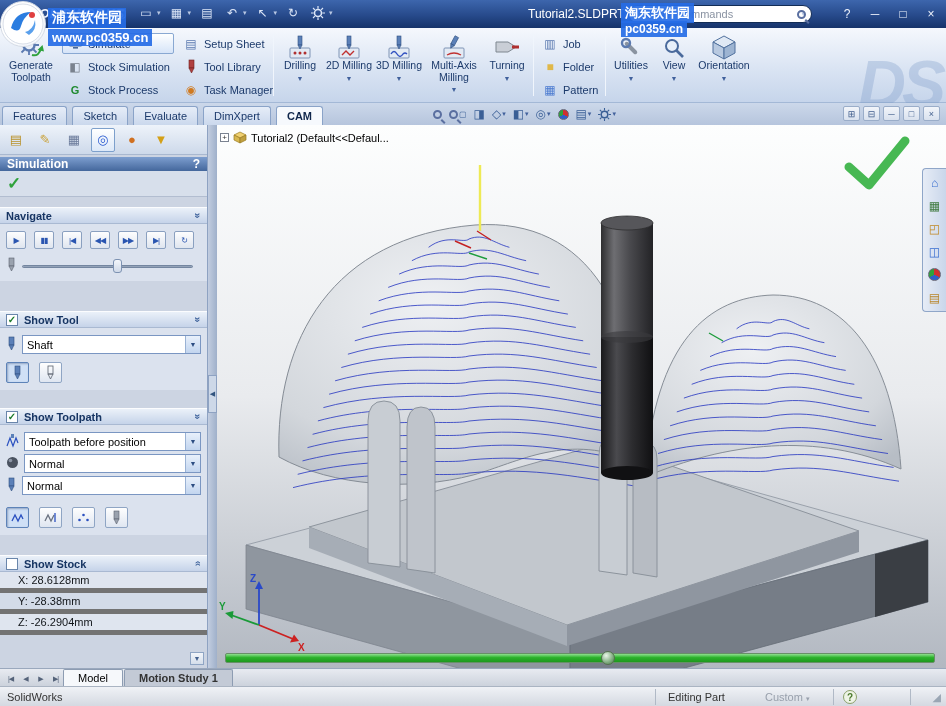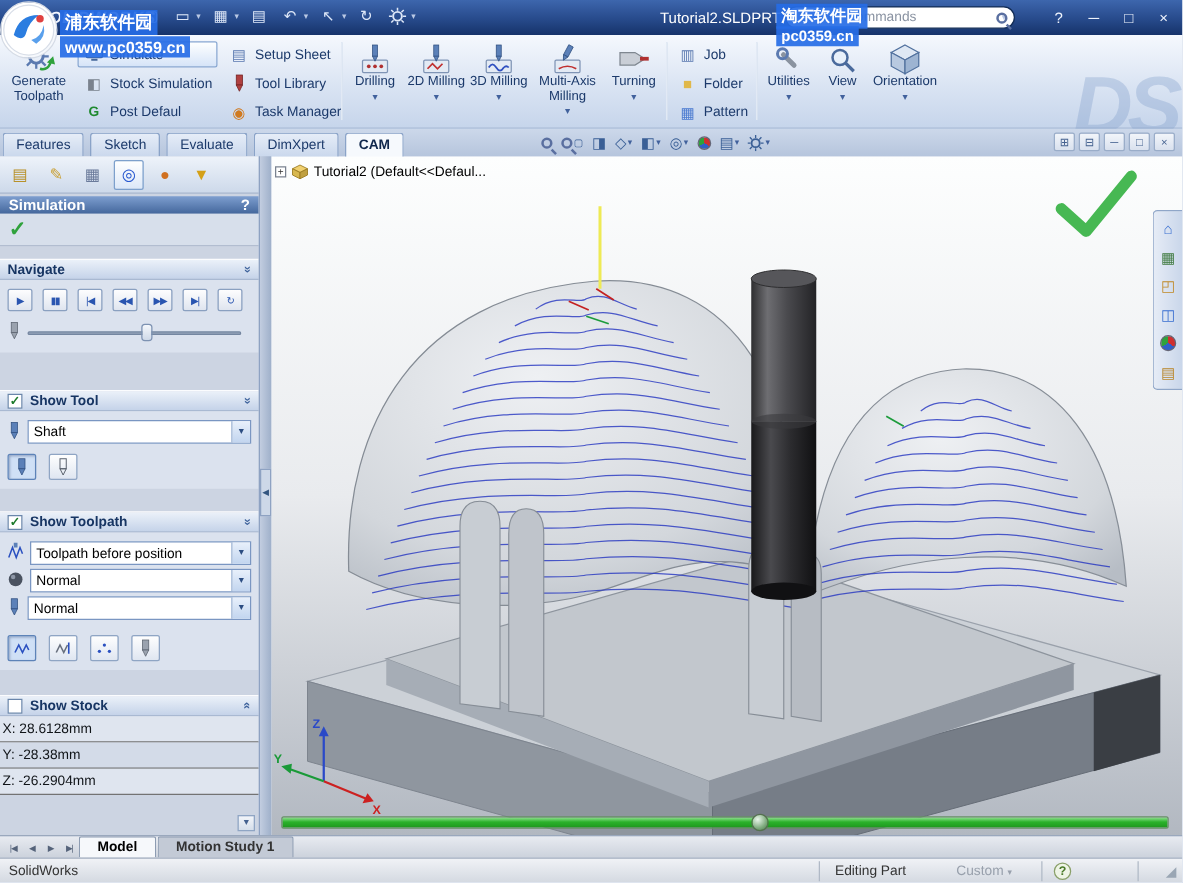--- a/index.html
+++ b/index.html
@@ -71,21 +71,21 @@
   .fld-row{display:flex;align-items:center;gap:5px;margin:3px 0;}
   .combo{display:flex;align-items:center;height:19px;background:#fff;border:1px solid #7a96c2;flex:1;}
   .combo .txt{flex:1;padding:0 4px;font-size:11px;color:#000;white-space:nowrap;overflow:hidden;}
   .combo .arr{width:15px;height:100%;background:linear-gradient(#e8f0fb,#c2d5ef);border-left:1px solid #9ab2d4;display:flex;align-items:center;justify-content:center;font-size:7px;color:#2c4d82;flex:none;}
   .sbtn{width:23px;height:21px;background:linear-gradient(#fefefe,#dfe6f1);border:1px solid #8fa5c4;border-radius:2px;display:inline-flex;align-items:center;justify-content:center;color:#2a55b0;font-size:9px;margin-right:5px;}
   .sbtn.pressed{background:#cfe0f6;border-color:#5d83b8;box-shadow:inset 1px 1px 2px rgba(10,30,80,.3);}
   .navb{width:20px;height:18px;background:linear-gradient(#fdfdfe,#dfe5ef);border:1px solid #8aa0c0;border-radius:2px;display:inline-flex;align-items:center;justify-content:center;color:#2a55b0;font-size:8px;margin-right:3px;letter-spacing:-1px;}
   #nav-slider{position:relative;height:16px;flex:1;margin-right:4px;}
   #nav-slider .track{position:absolute;left:0;right:4px;top:7px;height:3px;background:#93a2b8;border:1px solid #7486a0;border-radius:2px;}
   #nav-slider .thumb{position:absolute;left:52%;top:1px;width:9px;height:14px;background:linear-gradient(#f4f7fb,#cfd9e8);border:1px solid #7d92b2;border-radius:3px;}
-  .pos-row{height:21px;display:flex;align-items:center;padding:0 2px;border-bottom:1px solid #737373;font-size:11px;color:#101418;}
+  .pos-row{height:21px;display:flex;align-items:center;padding:0 18px;border-bottom:5px solid #737373;font-size:11px;color:#101418;}
   .pos-a{background:#dfe5ef;}
   .pos-b{background:#d3dbe8;}
   #panel-scroll{position:absolute;right:3px;bottom:3px;width:14px;height:13px;background:linear-gradient(#f2f5fa,#d5deea);border:1px solid #8fa5c4;display:flex;align-items:center;justify-content:center;font-size:7px;color:#44618f;}
   .mt10{margin-top:10px;} .mt30{margin-top:30px;} .mt18{margin-top:18px;} .mt20{margin-top:20px;} .mt16{margin-top:16px;} .mt12{margin-top:12px;} .mt8{margin-top:8px;}
 
   
   #splitter{left:207px;top:125px;width:10px;height:543px;background:linear-gradient(90deg,#c2cde0,#9fb0ca);border-left:1px solid #8ea2c2;}
   #splitter .knob{position:absolute;left:0;top:250px;width:9px;height:38px;background:#cdd8e8;border:1px solid #8ea2c2;display:flex;align-items:center;justify-content:center;font-size:7px;color:#33557f;}
 
   
@@ -97,21 +97,21 @@
 
   
   #taskpane{right:0;top:168px;width:24px;background:linear-gradient(90deg,#e6ecf6,#c9d6ea);border:1px solid #8fa6c8;border-right:none;border-radius:4px 0 0 4px;padding:3px 0;display:flex;flex-direction:column;align-items:center;gap:2px;z-index:20;}
   .tp-btn{width:21px;height:21px;display:flex;align-items:center;justify-content:center;font-size:12px;}
   .ball{width:13px;height:13px;border-radius:50%;background:conic-gradient(#d03030 0 120deg,#3060c8 0 240deg,#2fa23c 0 360deg);border:1px solid #667;}
 
   
   #sheet-tabs{left:0;top:668px;width:946px;height:18px;background:linear-gradient(#e8ebf1,#ccd2dc);border-top:1px solid #9aa8bd;display:flex;align-items:flex-end;padding-left:3px;}
   .st-nav{width:15px;height:14px;display:inline-flex;align-items:center;justify-content:center;font-size:7px;color:#55637a;letter-spacing:-1px;}
   .sheet-tab{padding:2px 14px 2px;font-size:11px;border:1px solid #8d9cb2;border-bottom:none;background:#c3cad6;color:#333;margin-right:1px;border-radius:2px 2px 0 0;font-weight:bold;}
-  .sheet-tab.active{background:#f6f8fb;font-weight:bold;color:#000;margin-top:28px;}
+  .sheet-tab.active{background:#f6f8fb;font-weight:normal;color:#000;margin-top:28px;}
 
   
   #statusbar{left:0;top:686px;width:946px;height:20px;background:linear-gradient(#f0f2f6,#d4d9e1);border-top:1px solid #aab4c2;color:#333;}
   #sb-app{position:absolute;left:7px;top:4px;}
   #sb-mode{position:absolute;left:668px;top:4px;}
   #sb-units{position:absolute;left:765px;top:4px;color:#98a0ac;}
   #sb-units .dd{font-size:7px;}
   .sb-sep{position:absolute;top:2px;width:1px;height:16px;background:#b0b9c6;}
   #sb-help{position:absolute;left:843px;top:3px;width:14px;height:14px;border-radius:50%;background:#eef4e6;border:1px solid #8aa06a;color:#4a7a2a;font-size:10px;font-weight:bold;display:flex;align-items:center;justify-content:center;}
   #sb-grip{position:absolute;right:5px;top:4px;color:#9aa6b4;font-size:11px;}
@@ -180,21 +180,21 @@
             </svg>
           </span>
         <span>Simulate</span>
       </div>
       <div class="rb-row">
         <span class="ric" style="color:#7a828e;">◧</span>
         <span>Stock Simulation</span>
       </div>
       <div class="rb-row">
         <span class="ric" style="color:#1f8a2f;font-weight:bold;font-size:11px;">G</span>
-        <span>Post Defaul</span>
+        <span>Stock Process</span>
       </div>
     </div>
 
     <div class="rb-stack" style="left:178px;width:92px;">
       <div class="rb-row">
         <span class="ric" style="color:#5b7ab0;">▤</span>
         <span>Setup Sheet</span>
       </div>
       <div class="rb-row">
         <span class="ric">

